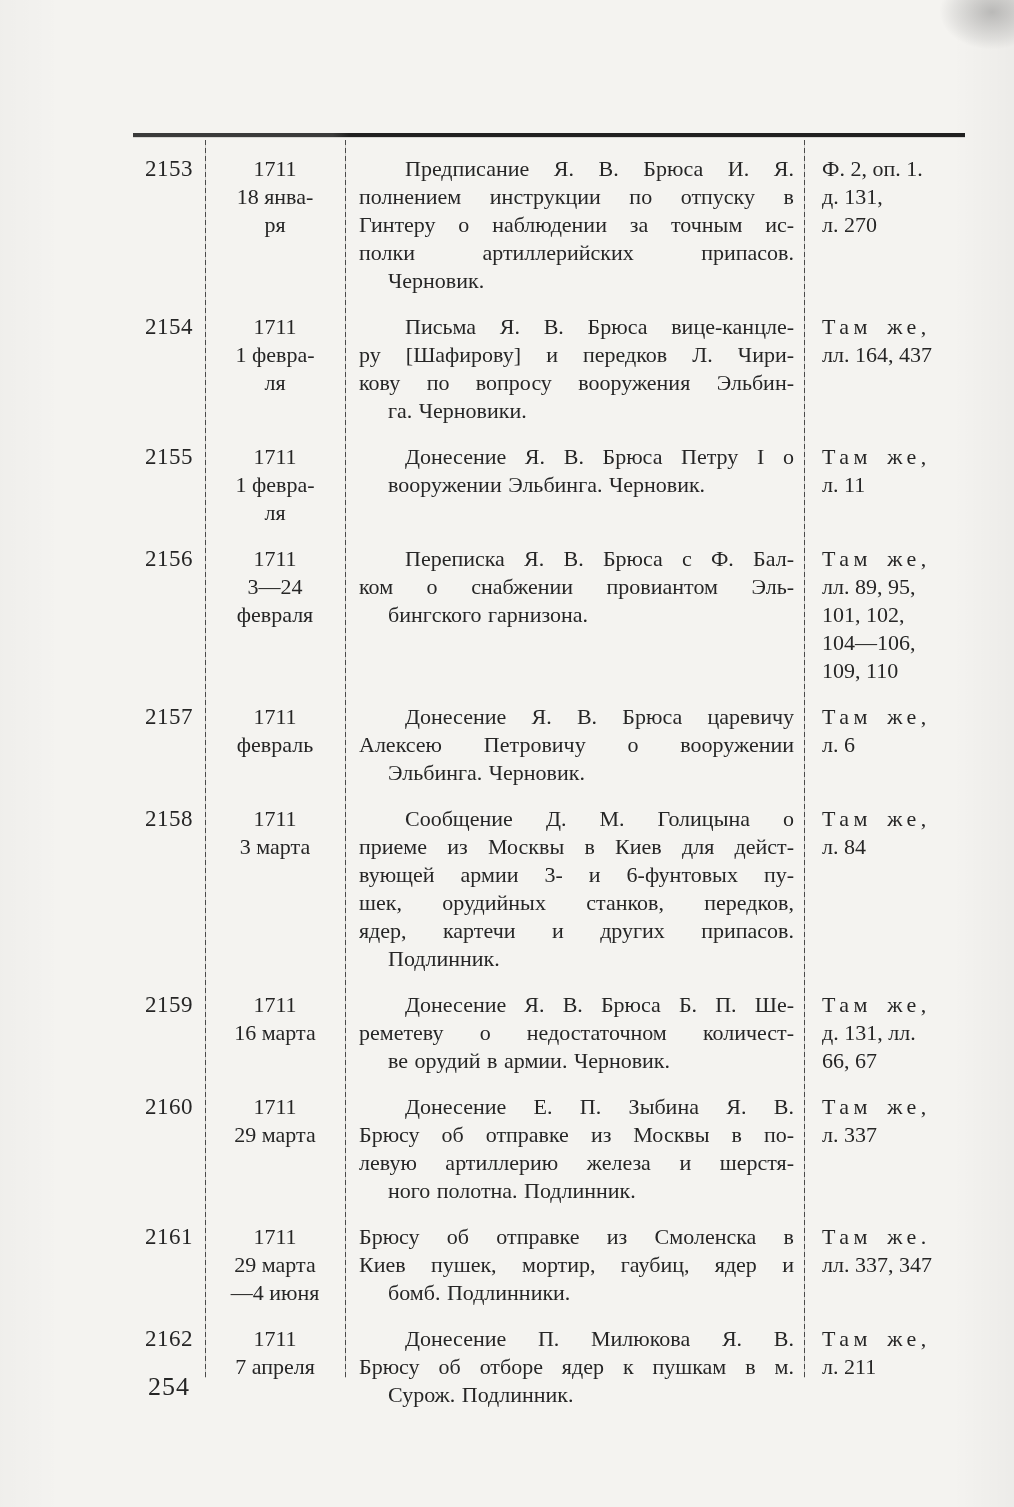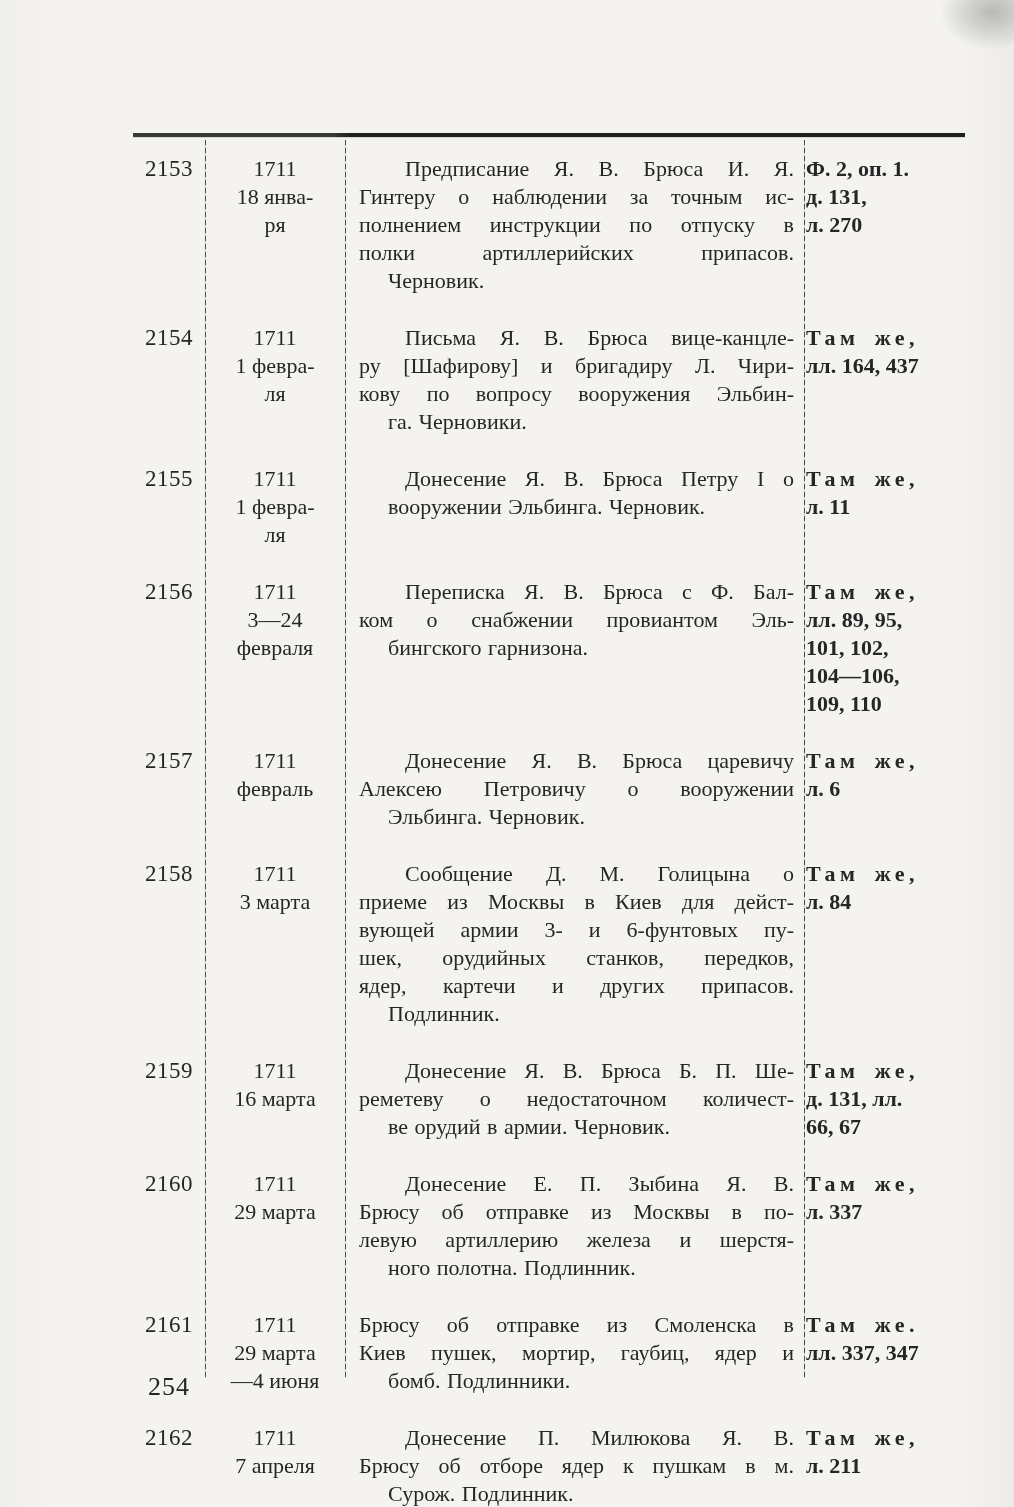--- a/index.html
+++ b/index.html
@@ -22,39 +22,39 @@
     position:absolute;left:133px;top:133px;width:832px;
   }
   .top-rule{
     height:4px;
     background:linear-gradient(90deg,#3a3a3a 0 24%,#202020 26% 100%);
     box-shadow:0 1px 0 rgba(0,0,0,.12);
   }
   .rows{
     display:grid;
     grid-template-columns:72px 140px 459px 161px;
-    row-gap:29px;
+    row-gap:18px;
     padding-top:18px;
     position:relative;
   }
   .vline{
     position:absolute;top:3px;width:1px;height:1238px;
     background:repeating-linear-gradient(180deg,#4a4a4a 0 5px,rgba(74,74,74,.25) 5px 8px);
   }
   .vline.v1{left:72px;}
   .vline.v2{left:212px;}
   .vline.v3{left:671px;}
   .cell{font-size:22px;line-height:28px;}
   .num{text-align:center;font-size:23px;letter-spacing:.5px;}
   .date{text-align:center;}
   .desc{padding:0 10px 0 14px;word-spacing:1px;}
   .desc-line{text-align:justify;text-align-last:justify;}
   .desc-line.first{text-indent:46px;}
   .desc-line.last{text-align:left;text-align-last:left;margin-left:29px;}
-  .ref{padding-left:2px;font-weight:bold;}
+  .ref{padding-left:18px;}
   .ref-line.spaced{letter-spacing:.2em;word-spacing:.25em;}
   .page-number{
     position:absolute;left:148px;top:1372px;
     font-size:26px;letter-spacing:1px;
   }
 </style>
 </head>
 <body>
 
 <div class="paper-texture"></div>
@@ -66,39 +66,39 @@
     <div class="vline v2"></div>
     <div class="vline v3"></div>
   <div class="cell num">2153</div>
       <div class="cell date">
         <div class="date-line">1711</div>
         <div class="date-line">18 янва-</div>
         <div class="date-line">ря</div>
       </div>
       <div class="cell desc">
         <div class="desc-line first">Предписание Я. В. Брюса И. Я.</div>
+        <div class="desc-line">полнением инструкции по отпуску в</div>
         <div class="desc-line">Гинтеру о наблюдении за точным ис-</div>
-        <div class="desc-line">полнением инструкции по отпуску в</div>
         <div class="desc-line">полки артиллерийских припасов.</div>
         <div class="desc-line last">Черновик.</div>
       </div>
       <div class="cell ref">
         <div class="ref-line">Ф. 2, оп. 1.</div>
         <div class="ref-line">д. 131,</div>
         <div class="ref-line">л. 270</div>
       </div>
       <div class="cell num">2154</div>
       <div class="cell date">
         <div class="date-line">1711</div>
         <div class="date-line">1 февра-</div>
         <div class="date-line">ля</div>
       </div>
       <div class="cell desc">
         <div class="desc-line first">Письма Я. В. Брюса вице-канцле-</div>
-        <div class="desc-line">ру [Шафирову] и бригадиру Л. Чири-</div>
+        <div class="desc-line">ру [Шафирову] и передков Л. Чири-</div>
         <div class="desc-line">кову по вопросу вооружения Эльбин-</div>
         <div class="desc-line last">га. Черновики.</div>
       </div>
       <div class="cell ref">
         <div class="ref-line spaced">Там же,</div>
         <div class="ref-line">лл. 164, 437</div>
       </div>
       <div class="cell num">2155</div>
       <div class="cell date">
         <div class="date-line">1711</div>

